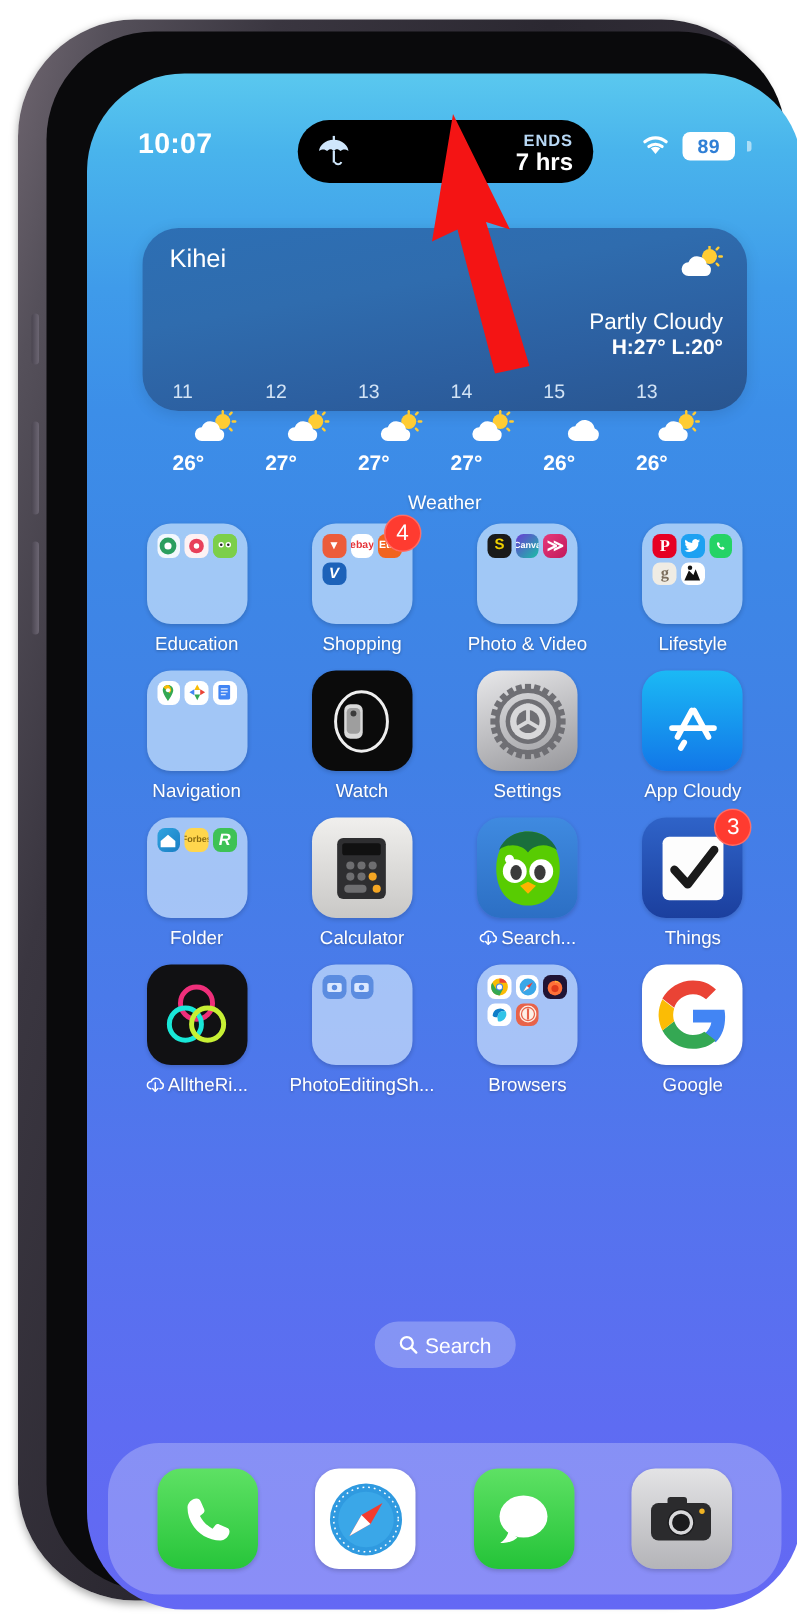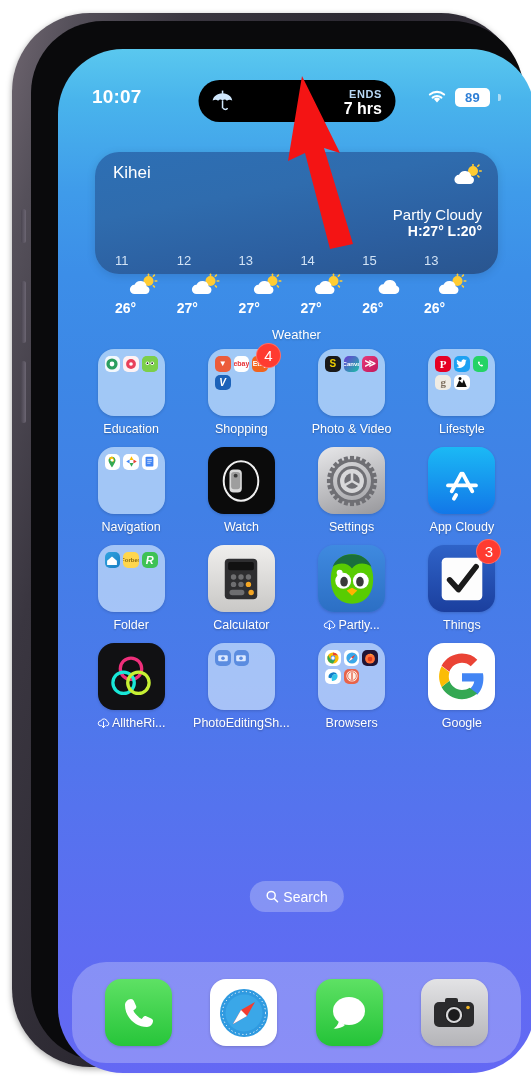--- a/index.html
+++ b/index.html
@@ -625,21 +625,21 @@
                     <path d="M34 44 l-6 3 6 6 6-6Z" fill="#ffb300"></path>
                   </svg>
                 </div>
               </div>
               <div class="app-label">
                 <svg width="13" height="12" viewBox="0 0 16 14">
                   <path d="M4.4 10.5 a3 3 0 0 1 .3-6 a4.2 4.2 0 0 1 8 .9 a2.6 2.6 0 0 1-.8 5.1" fill="none" stroke="#fff" stroke-width="1.2" stroke-linecap="round"></path>
                   <line x1="8" y1="5.5" x2="8" y2="12.4" stroke="#fff" stroke-width="1.2" stroke-linecap="round"></line>
                   <path d="M5.8 10.3 L8 12.6 L10.2 10.3" fill="none" stroke="#fff" stroke-width="1.2" stroke-linecap="round" stroke-linejoin="round"></path>
                 </svg>
-                <span>Partly...</span>
+                <span>Search...</span>
               </div>
             </div>
             <div class="app-cell">
               <div class="icon-wrap">
                 <div class="app-icon" style="background: linear-gradient(rgb(47, 99, 200), rgb(27, 63, 158));">
                   <svg viewBox="0 0 68 68" width="60" height="60">
                     <rect x="11" y="10" width="46" height="48" rx="5" fill="#fdfdfd"></rect>
                     <path d="M20 35 L30 46 L50 20" fill="none" stroke="#1a1a1a" stroke-width="6.4" stroke-linecap="round" stroke-linejoin="round"></path>
                   </svg>
                 </div>

